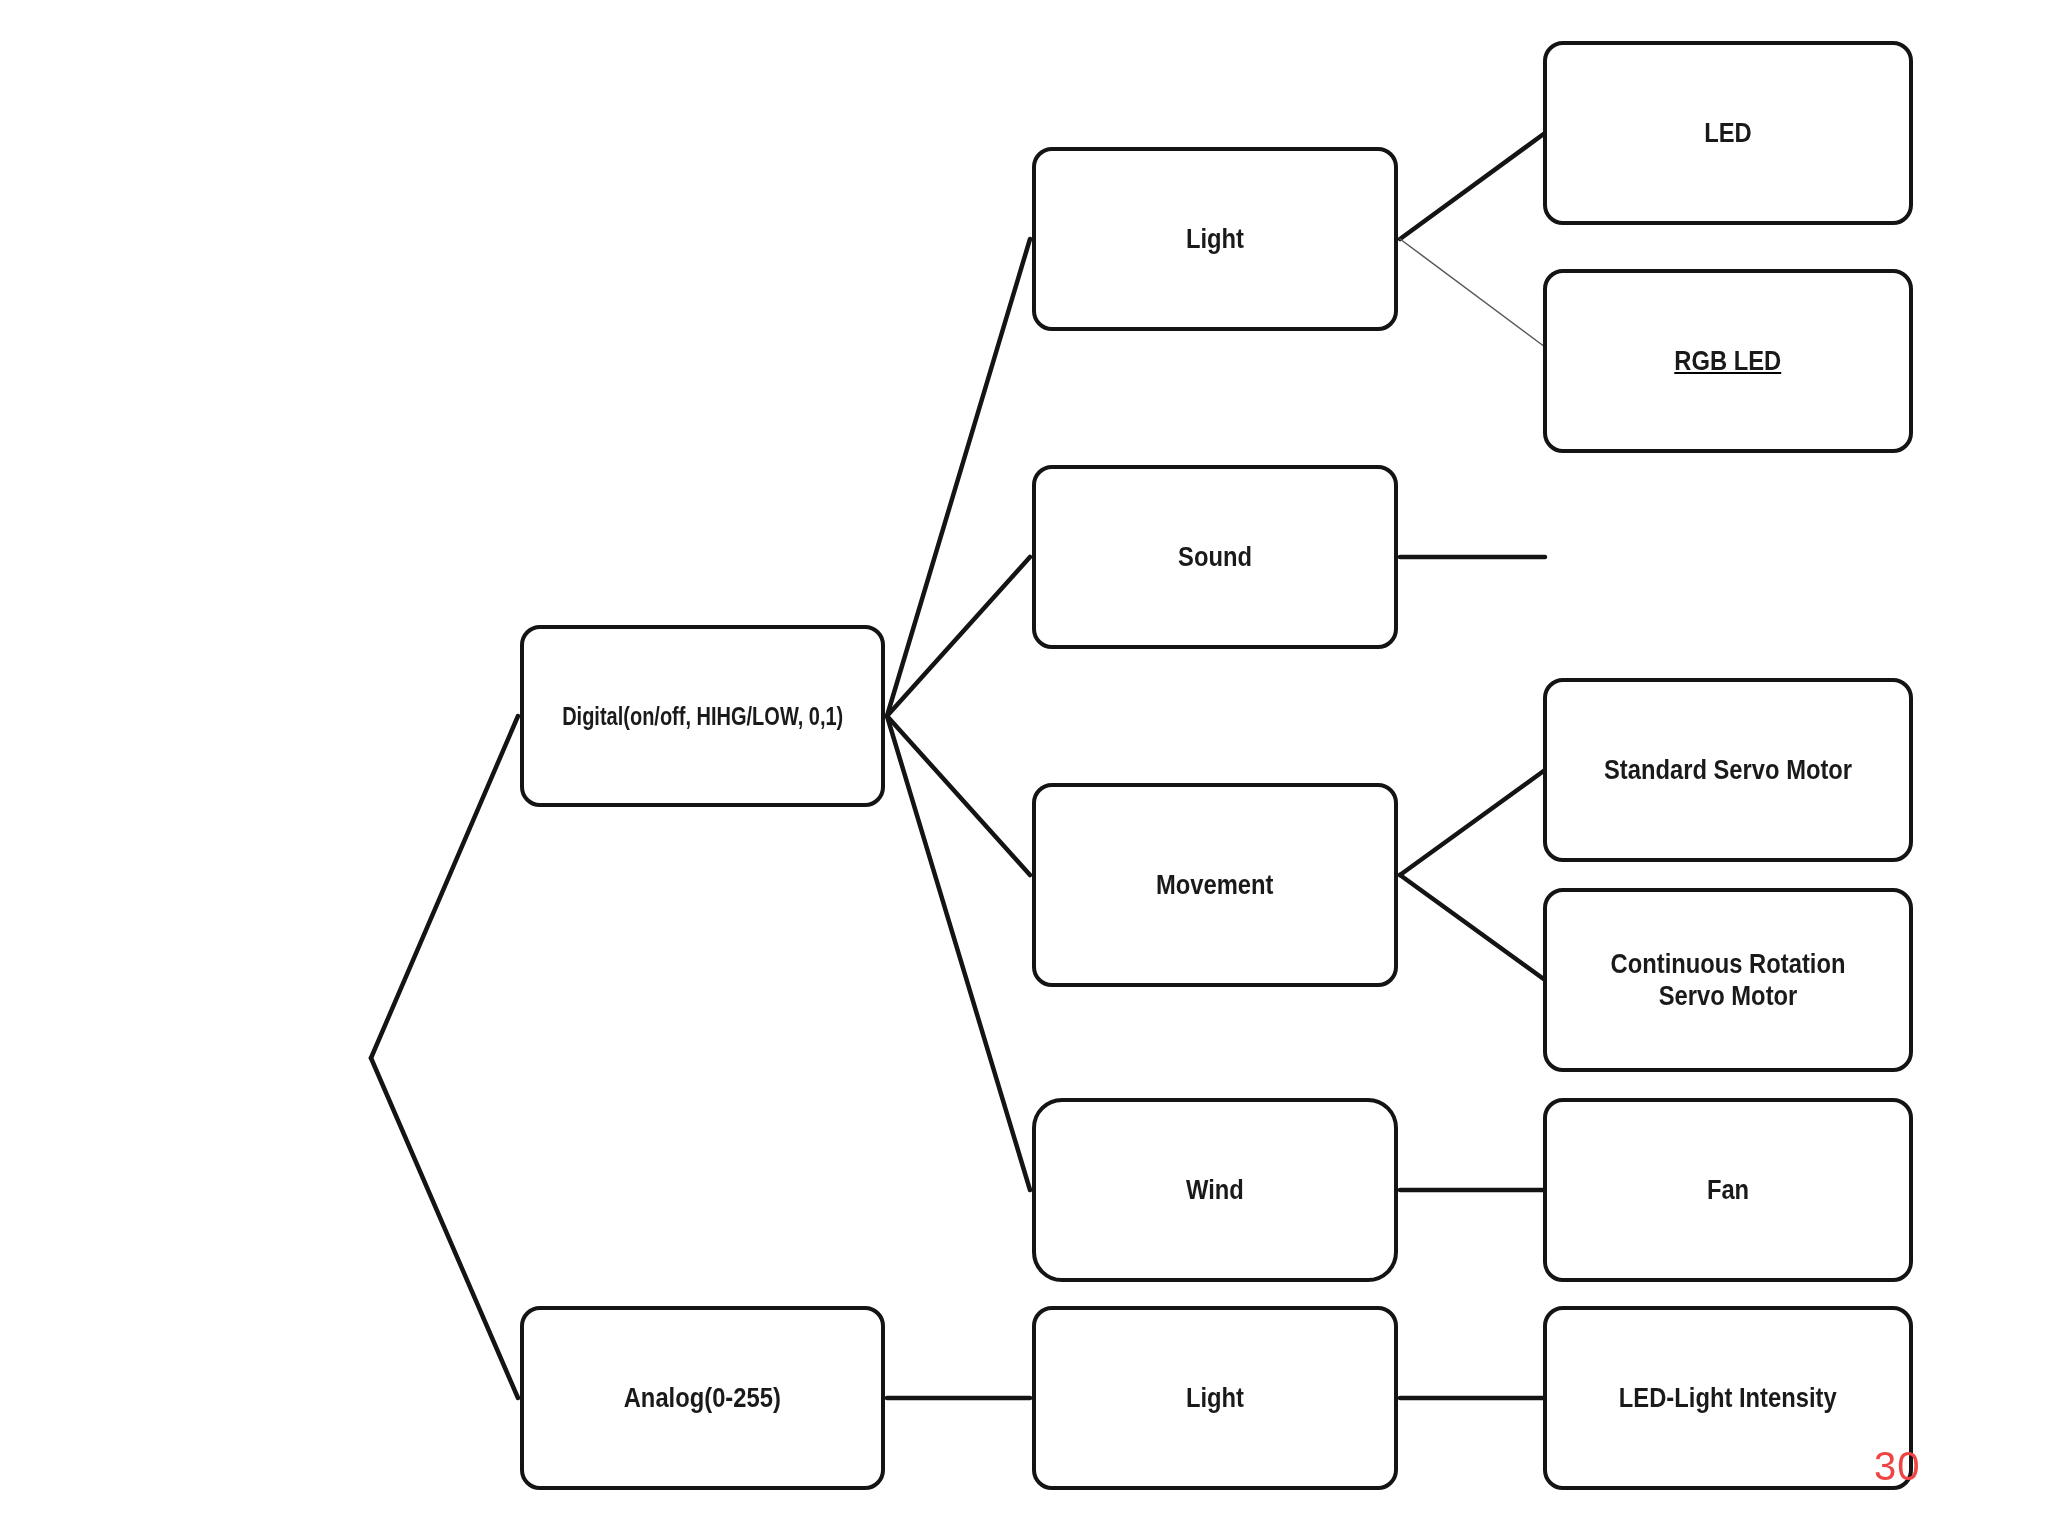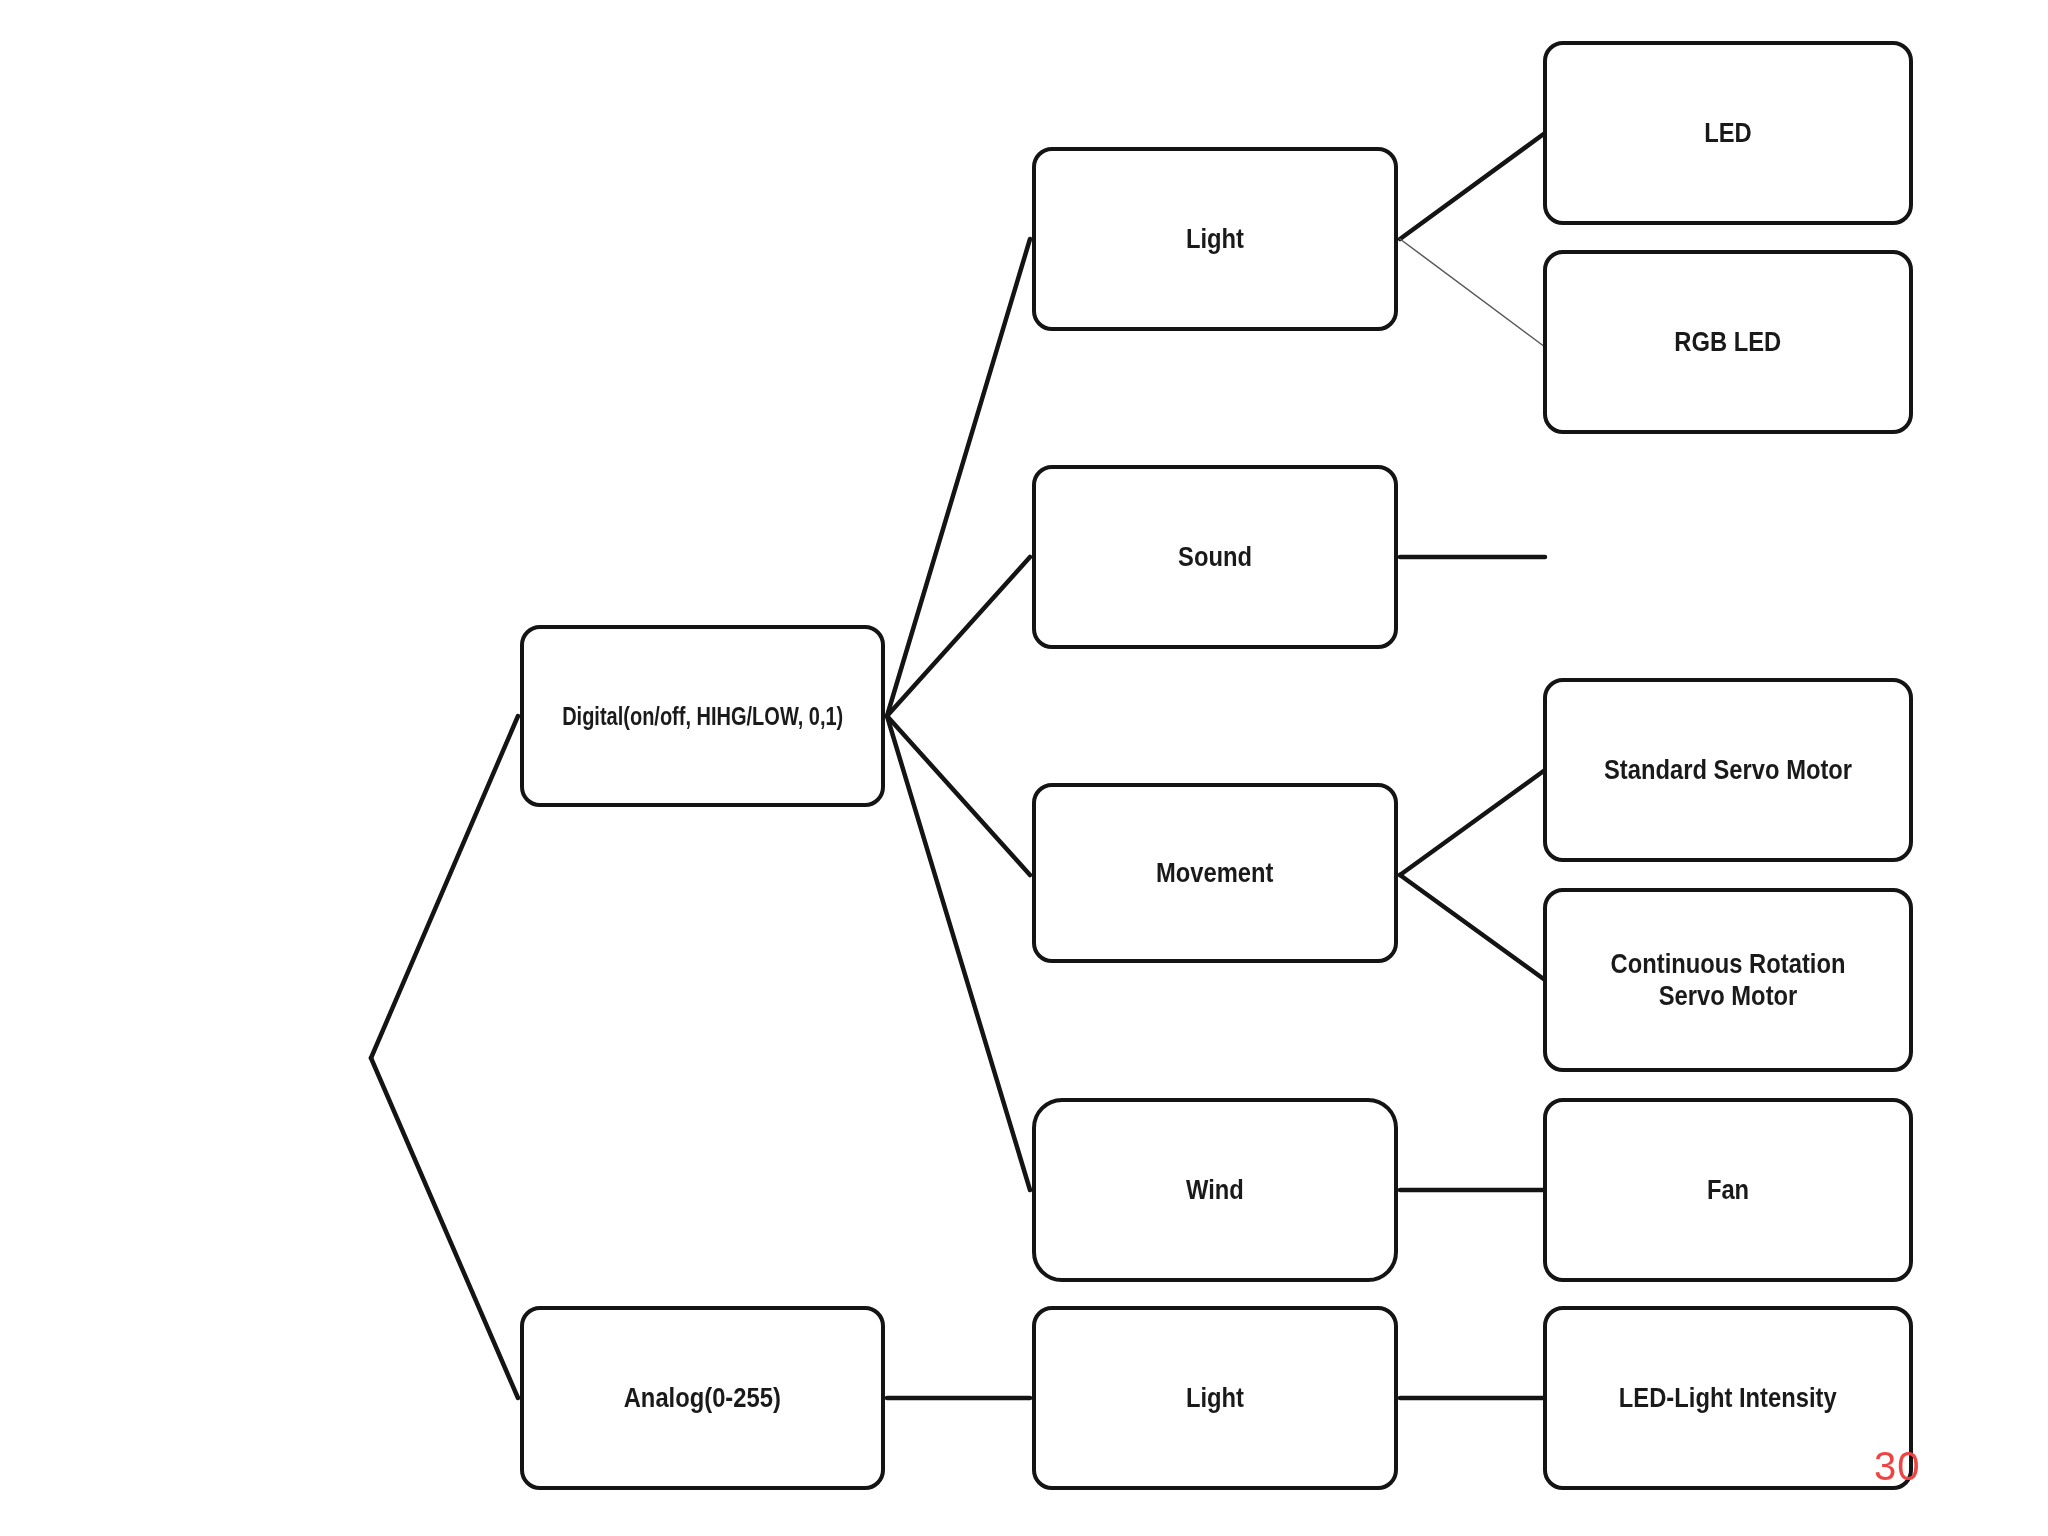--- a/index.html
+++ b/index.html
@@ -48,25 +48,25 @@
     font-size: 25px;
     transform: scaleX(0.8);
     white-space: nowrap;
   }
   
   #n-output            { left: 5px;    top: 968px;  width: 364px; height: 180px; }
   #n-digital           { left: 520px;  top: 625px;  width: 365px; height: 182px; }
   #n-analog            { left: 520px;  top: 1306px; width: 365px; height: 184px; }
   #n-light_digital     { left: 1032px; top: 147px;  width: 366px; height: 184px; }
   #n-sound             { left: 1032px; top: 465px;  width: 366px; height: 184px; }
-  #n-movement          { left: 1032px; top: 783px;  width: 366px; height: 180px; }
+  #n-movement          { left: 1032px; top: 783px;  width: 366px; height: 204px; }
   #n-wind              { left: 1032px; top: 1098px; width: 366px; height: 184px; border-radius: 30px; }
   #n-light_analog      { left: 1032px; top: 1306px; width: 366px; height: 184px; }
   #n-led               { left: 1543px; top: 41px;   width: 370px; height: 184px; }
-  #n-rgb_led           { left: 1543px; top: 250px;  width: 370px; height: 184px; }
+  #n-rgb_led           { left: 1543px; top: 269px;  width: 370px; height: 184px; text-decoration: underline; }
   #n-piezo             { left: 1543px; top: 465px;  width: 370px; height: 184px; }
   #n-standard_servo    { left: 1543px; top: 678px;  width: 370px; height: 184px; }
   #n-continuous_servo  { left: 1543px; top: 888px;  width: 370px; height: 184px; }
   #n-fan               { left: 1543px; top: 1098px; width: 370px; height: 184px; }
   #n-led_light_intensity { left: 1543px; top: 1306px; width: 370px; height: 184px; }
 
   #page-number {
     position: absolute;
     left: 1874px;
     top: 1444px;

